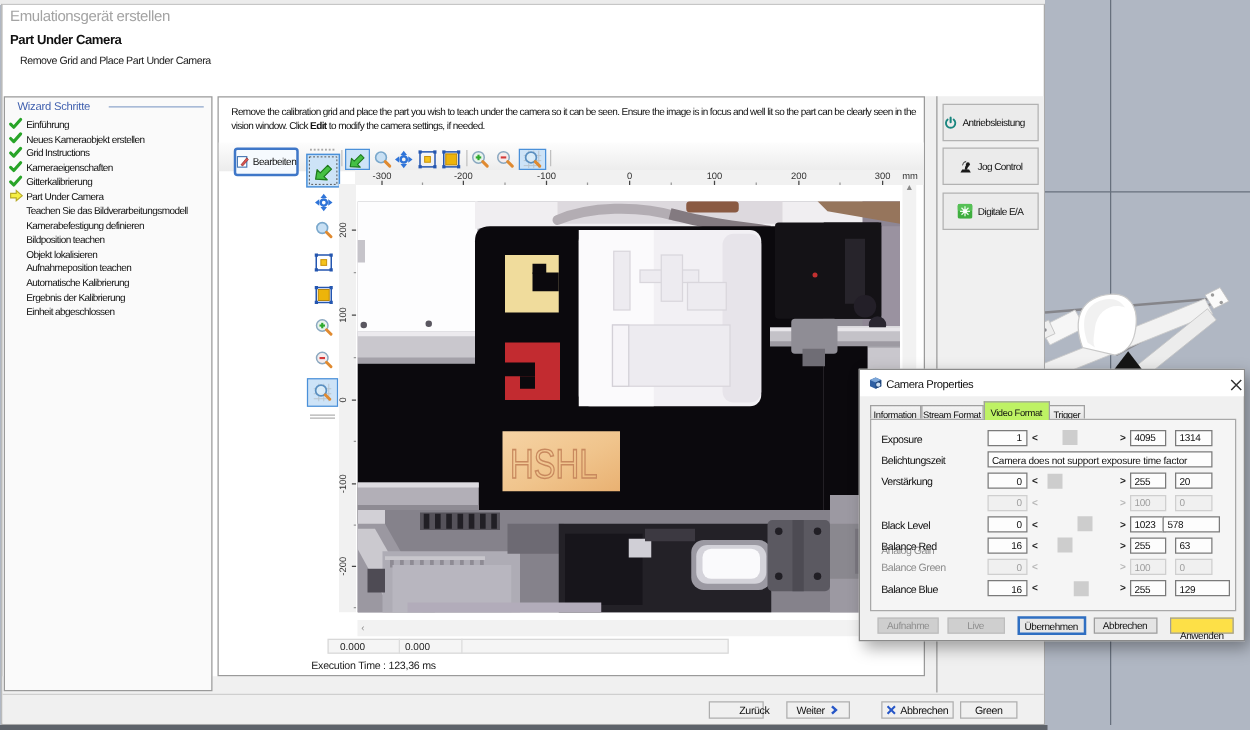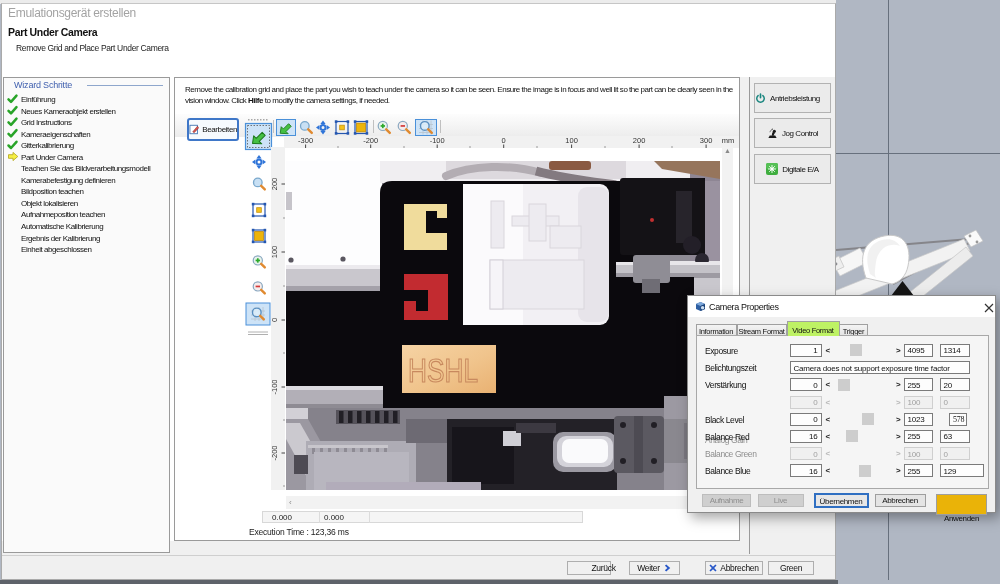--- a/index.html
+++ b/index.html
@@ -62,21 +62,21 @@
       <path d="M2.5 52.5 L5 55 L10.5 48.8"></path>
     </g>
     <path d="M2.5 61.7 h4.5 v-2.3 l4.8 4.1 l-4.8 4.1 v-2.3 h-4.5 z" fill="#f5ef44" stroke="#b8ab28" stroke-width="0.9"></path>
   </svg>
   <div class="abs" style="left:21px;top:94px;font-size:8px;letter-spacing:-0.45px;color:#111;line-height:11.55px;white-space:nowrap;">
     Einführung<br>Neues Kameraobjekt erstellen<br>Grid Instructions<br>Kameraeigenschaften<br>Gitterkalibrierung<br>Part Under Camera<br>Teachen Sie das Bildverarbeitungsmodell<br>Kamerabefestigung definieren<br>Bildposition teachen<br>Objekt lokalisieren<br>Aufnahmeposition teachen<br>Automatische Kalibrierung<br>Ergebnis der Kalibrierung<br>Einheit abgeschlossen
   </div>
 </div>
 
 <div class="abs" style="left:174px;top:77px;width:566px;height:464px;background:#ffffff;border:1px solid #9a9a9a;"></div>
-<div class="abs" style="left:185px;top:85px;font-size:8px;letter-spacing:-0.47px;color:#111;line-height:10.5px;white-space:nowrap;">Remove the calibration grid and place the part you wish to teach under the camera so it can be seen. Ensure the image is in focus and well lit so the part can be clearly seen in the<br>vision window. Click <b>Hilfe</b> to modify the camera settings, if needed.</div>
+<div class="abs" style="left:185px;top:85px;font-size:8px;letter-spacing:-0.47px;color:#111;line-height:10.5px;white-space:nowrap;">Remove the calibration grid and place the part you wish to teach under the camera so it can be seen. Ensure the image is in focus and well lit so the part can be clearly seen in the<br>vision window. Click <b>Edit</b> to modify the camera settings, if needed.</div>
 
 <div class="abs" style="left:175px;top:114px;width:564px;height:23px;background:linear-gradient(#fdfdfd,#ececec);"></div>
 
 <div class="abs" style="left:187px;top:118px;width:52px;height:23px;border:2px solid #3f77c8;border-radius:3px;background:#f6fafe;font-size:8px;letter-spacing:-0.4px;color:#111;display:flex;align-items:center;justify-content:center;gap:3px;">
   <svg width="11" height="11" viewBox="0 0 11 11">
       <rect x="1" y="1" width="8" height="9" fill="#fff" stroke="#4a7ab5" stroke-width="1"></rect>
       <path d="M4 8 L9 2 L10.5 3.5 L5.5 9 Z" fill="#d9534f" stroke="#7a2020" stroke-width="0.5"></path>
     </svg>
   <span>Bearbeiten</span>
 </div>
@@ -493,21 +493,21 @@
     <div class="arr arrd" style="left:208px;top:101.6px;">&gt;</div>
     <div class="fld fldd" style="left:215.5px;top:99.5px;width:29px;">100</div>
     <div class="fld fldd" style="left:251.5px;top:99.5px;width:30px;">0</div>
 
     <div class="rlab" style="top:118.8px;">Black Level</div>
     <div class="fld fldr" style="left:101.5px;top:116.7px;width:32px;">0</div>
     <div class="arr" style="left:137.5px;top:118.8px;">&lt;</div>
     <div class="thumb" style="left:174px;top:117.2px;"></div>
     <div class="arr" style="left:208px;top:118.8px;">&gt;</div>
     <div class="fld" style="left:215.5px;top:116.7px;width:29px;">1023</div>
-    <div class="fld" style="left:261px;top:116.7px;width:18px;font-family:Liberation Serif, serif;">578</div>
+    <div class="fld" style="left:242px;top:116.7px;width:46px;">578</div>
 
     <div class="rlab" style="top:136px;">Balance Red</div>
     <div class="fld fldr" style="left:101.5px;top:133.9px;width:32px;">16</div>
     <div class="arr" style="left:137.5px;top:136px;">&lt;</div>
     <div class="thumb" style="left:157.5px;top:134.4px;"></div>
     <div class="arr" style="left:208px;top:136px;">&gt;</div>
     <div class="fld" style="left:215.5px;top:133.9px;width:29px;">255</div>
     <div class="fld" style="left:251.5px;top:133.9px;width:30px;">63</div>
 
     <div class="rlab" style="top:153.2px;color:#8d8d8d;">Balance Green</div>
@@ -523,14 +523,14 @@
     <div class="thumb" style="left:170.8px;top:168.8px;"></div>
     <div class="arr" style="left:208px;top:170.4px;">&gt;</div>
     <div class="fld" style="left:215.5px;top:168.3px;width:29px;">255</div>
     <div class="fld" style="left:251.5px;top:168.3px;width:44px;">129</div>
   </div>
 
   <div class="abs" style="left:14px;top:198px;width:49px;height:13px;background:#cfcfcf;border:1px solid #bdbdbd;text-align:center;color:#8f8f8f;padding-top:1px;">Aufnahme</div>
   <div class="abs" style="left:69.5px;top:198px;width:46px;height:13px;background:#cfcfcf;border:1px solid #bdbdbd;text-align:center;color:#8f8f8f;padding-top:1px;">Live</div>
   <div class="abs" style="left:125.5px;top:197px;width:55px;height:15px;background:#e7e7e7;border:2px solid #2f6fc2;text-align:center;padding-top:1.5px;">Übernehmen</div>
   <div class="abs" style="left:186.5px;top:198px;width:51px;height:13px;background:#e4e4e4;border:1px solid #9e9e9e;text-align:center;padding-top:1px;">Abbrechen</div>
-  <div class="abs" style="left:248px;top:198px;width:51px;height:13px;background:#eab308;border:1px solid #9e9e9e;text-align:center;padding-top:19px;">Anwenden</div>
+  <div class="abs" style="left:248px;top:198px;width:51px;height:13px;background:#fde047;border:1px solid #9e9e9e;text-align:center;padding-top:9px;">Anwenden</div>
 </div>
 
 </body></html>

